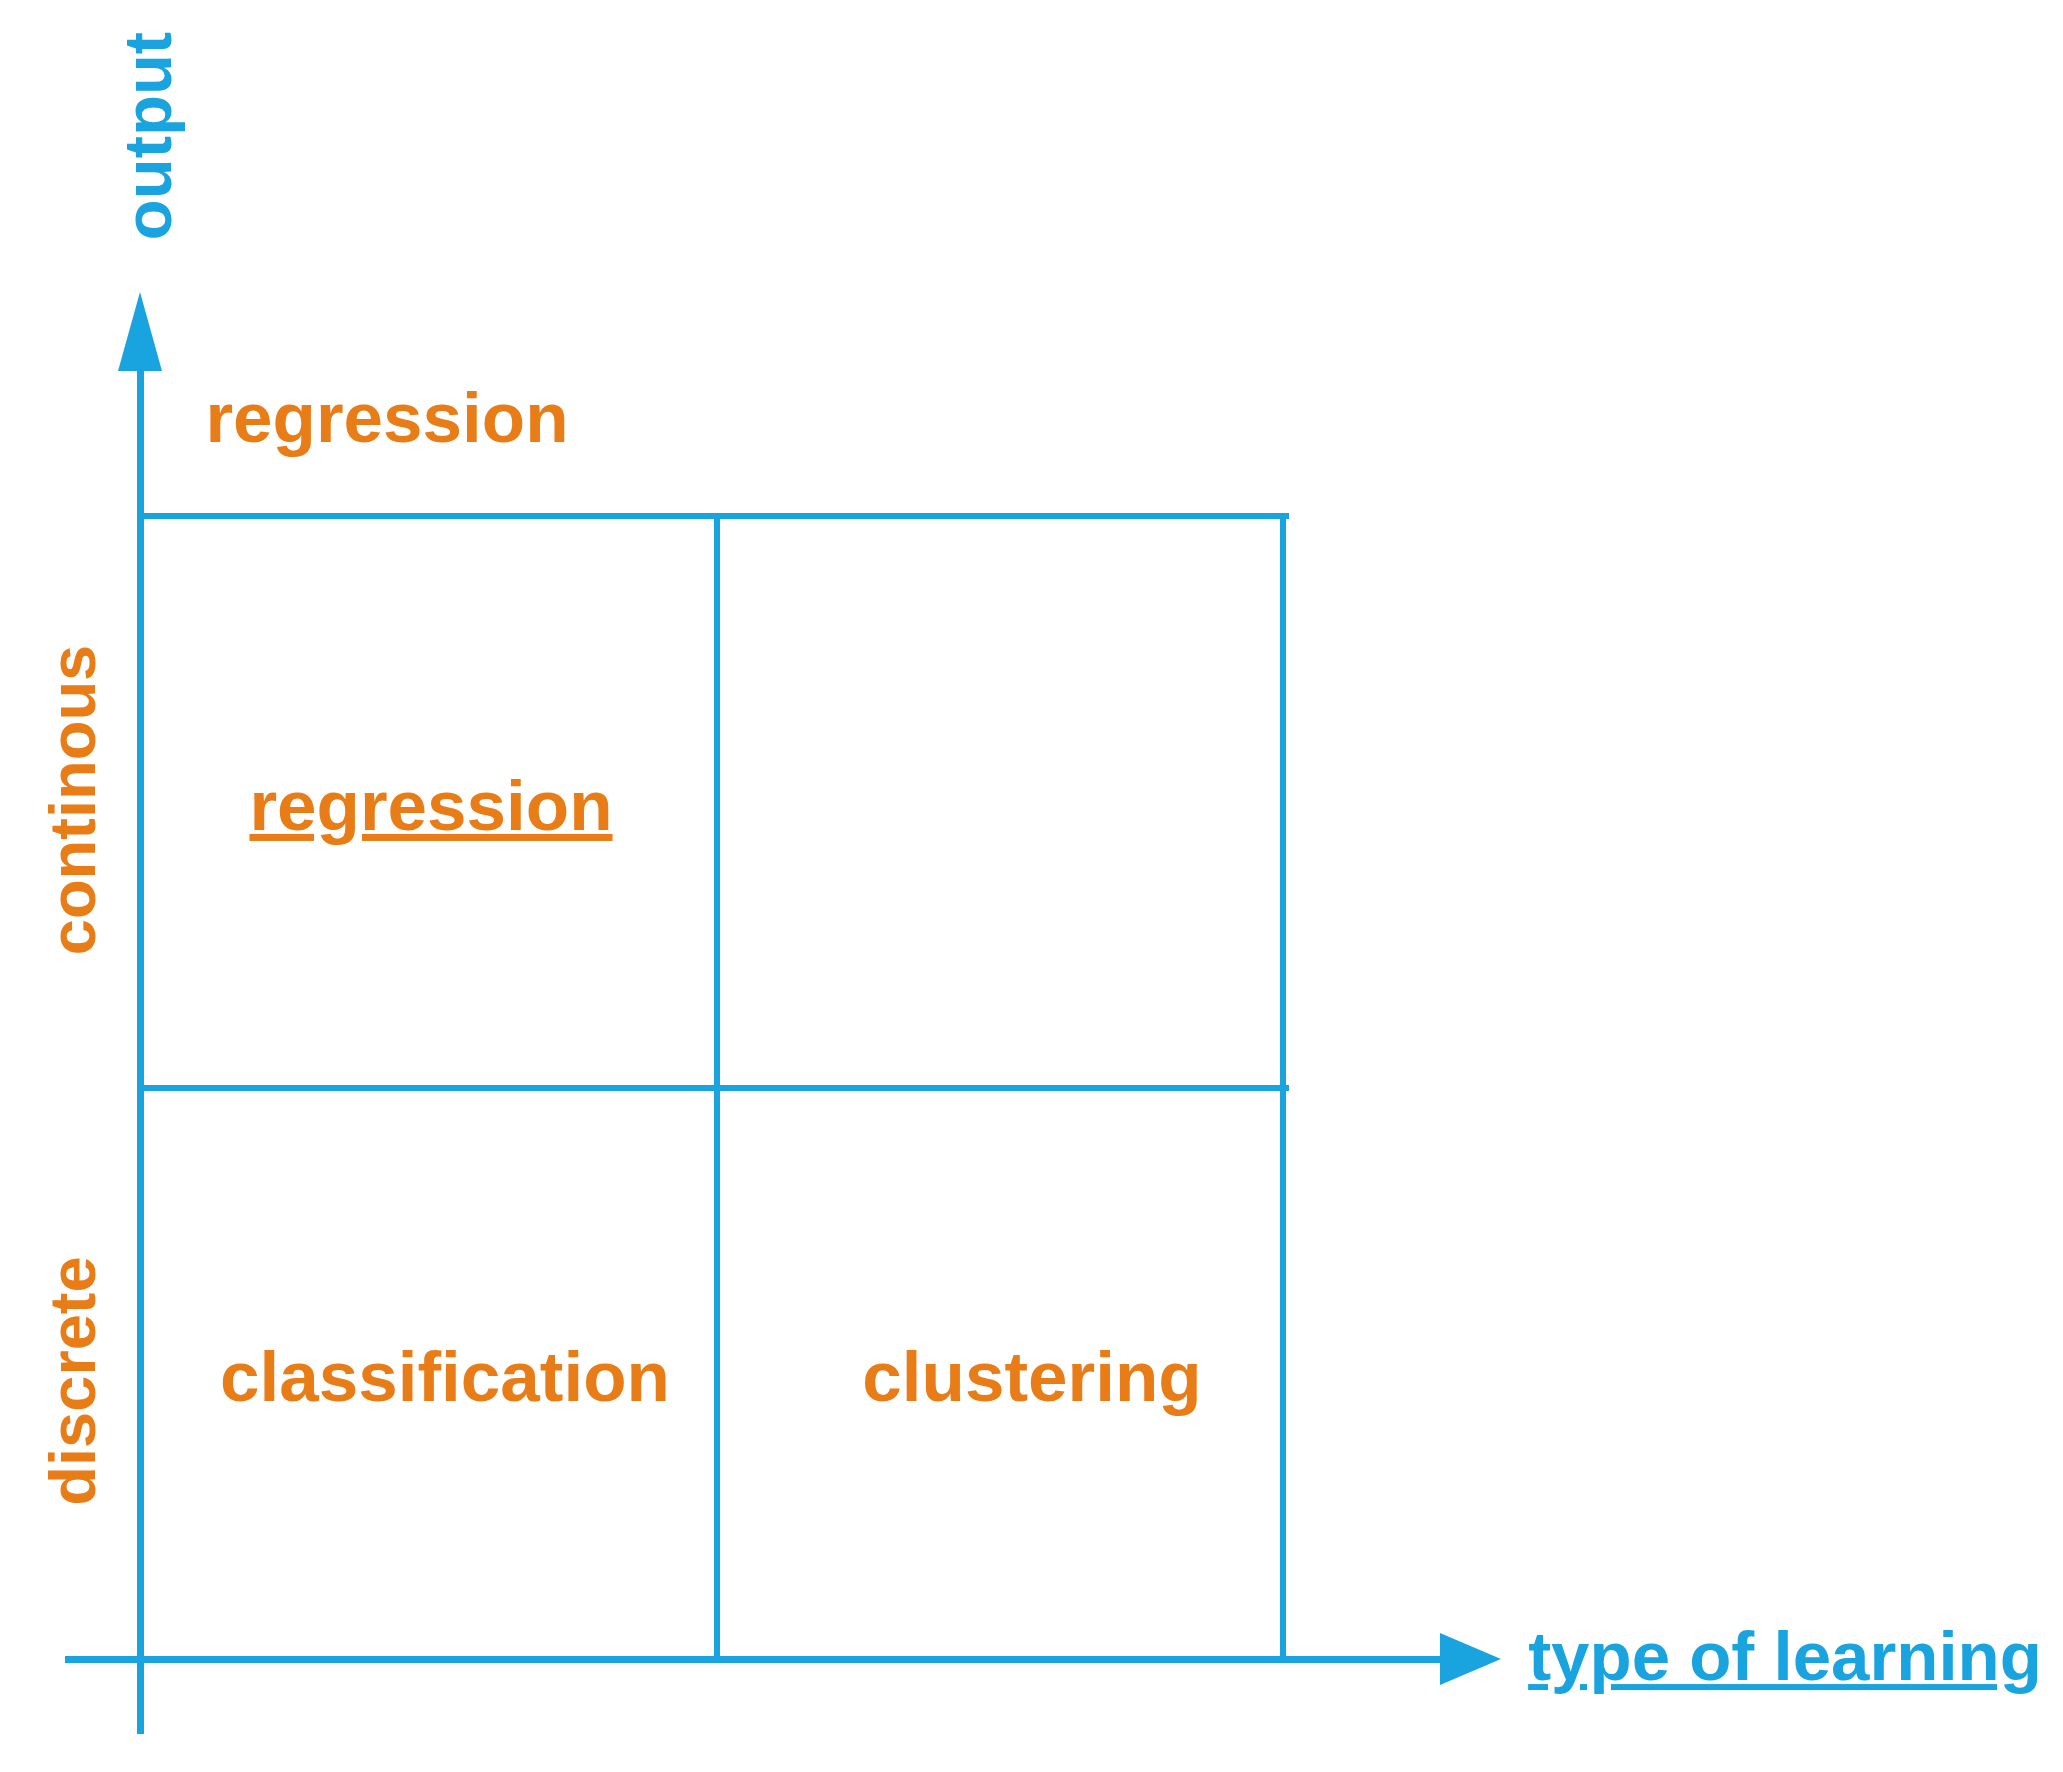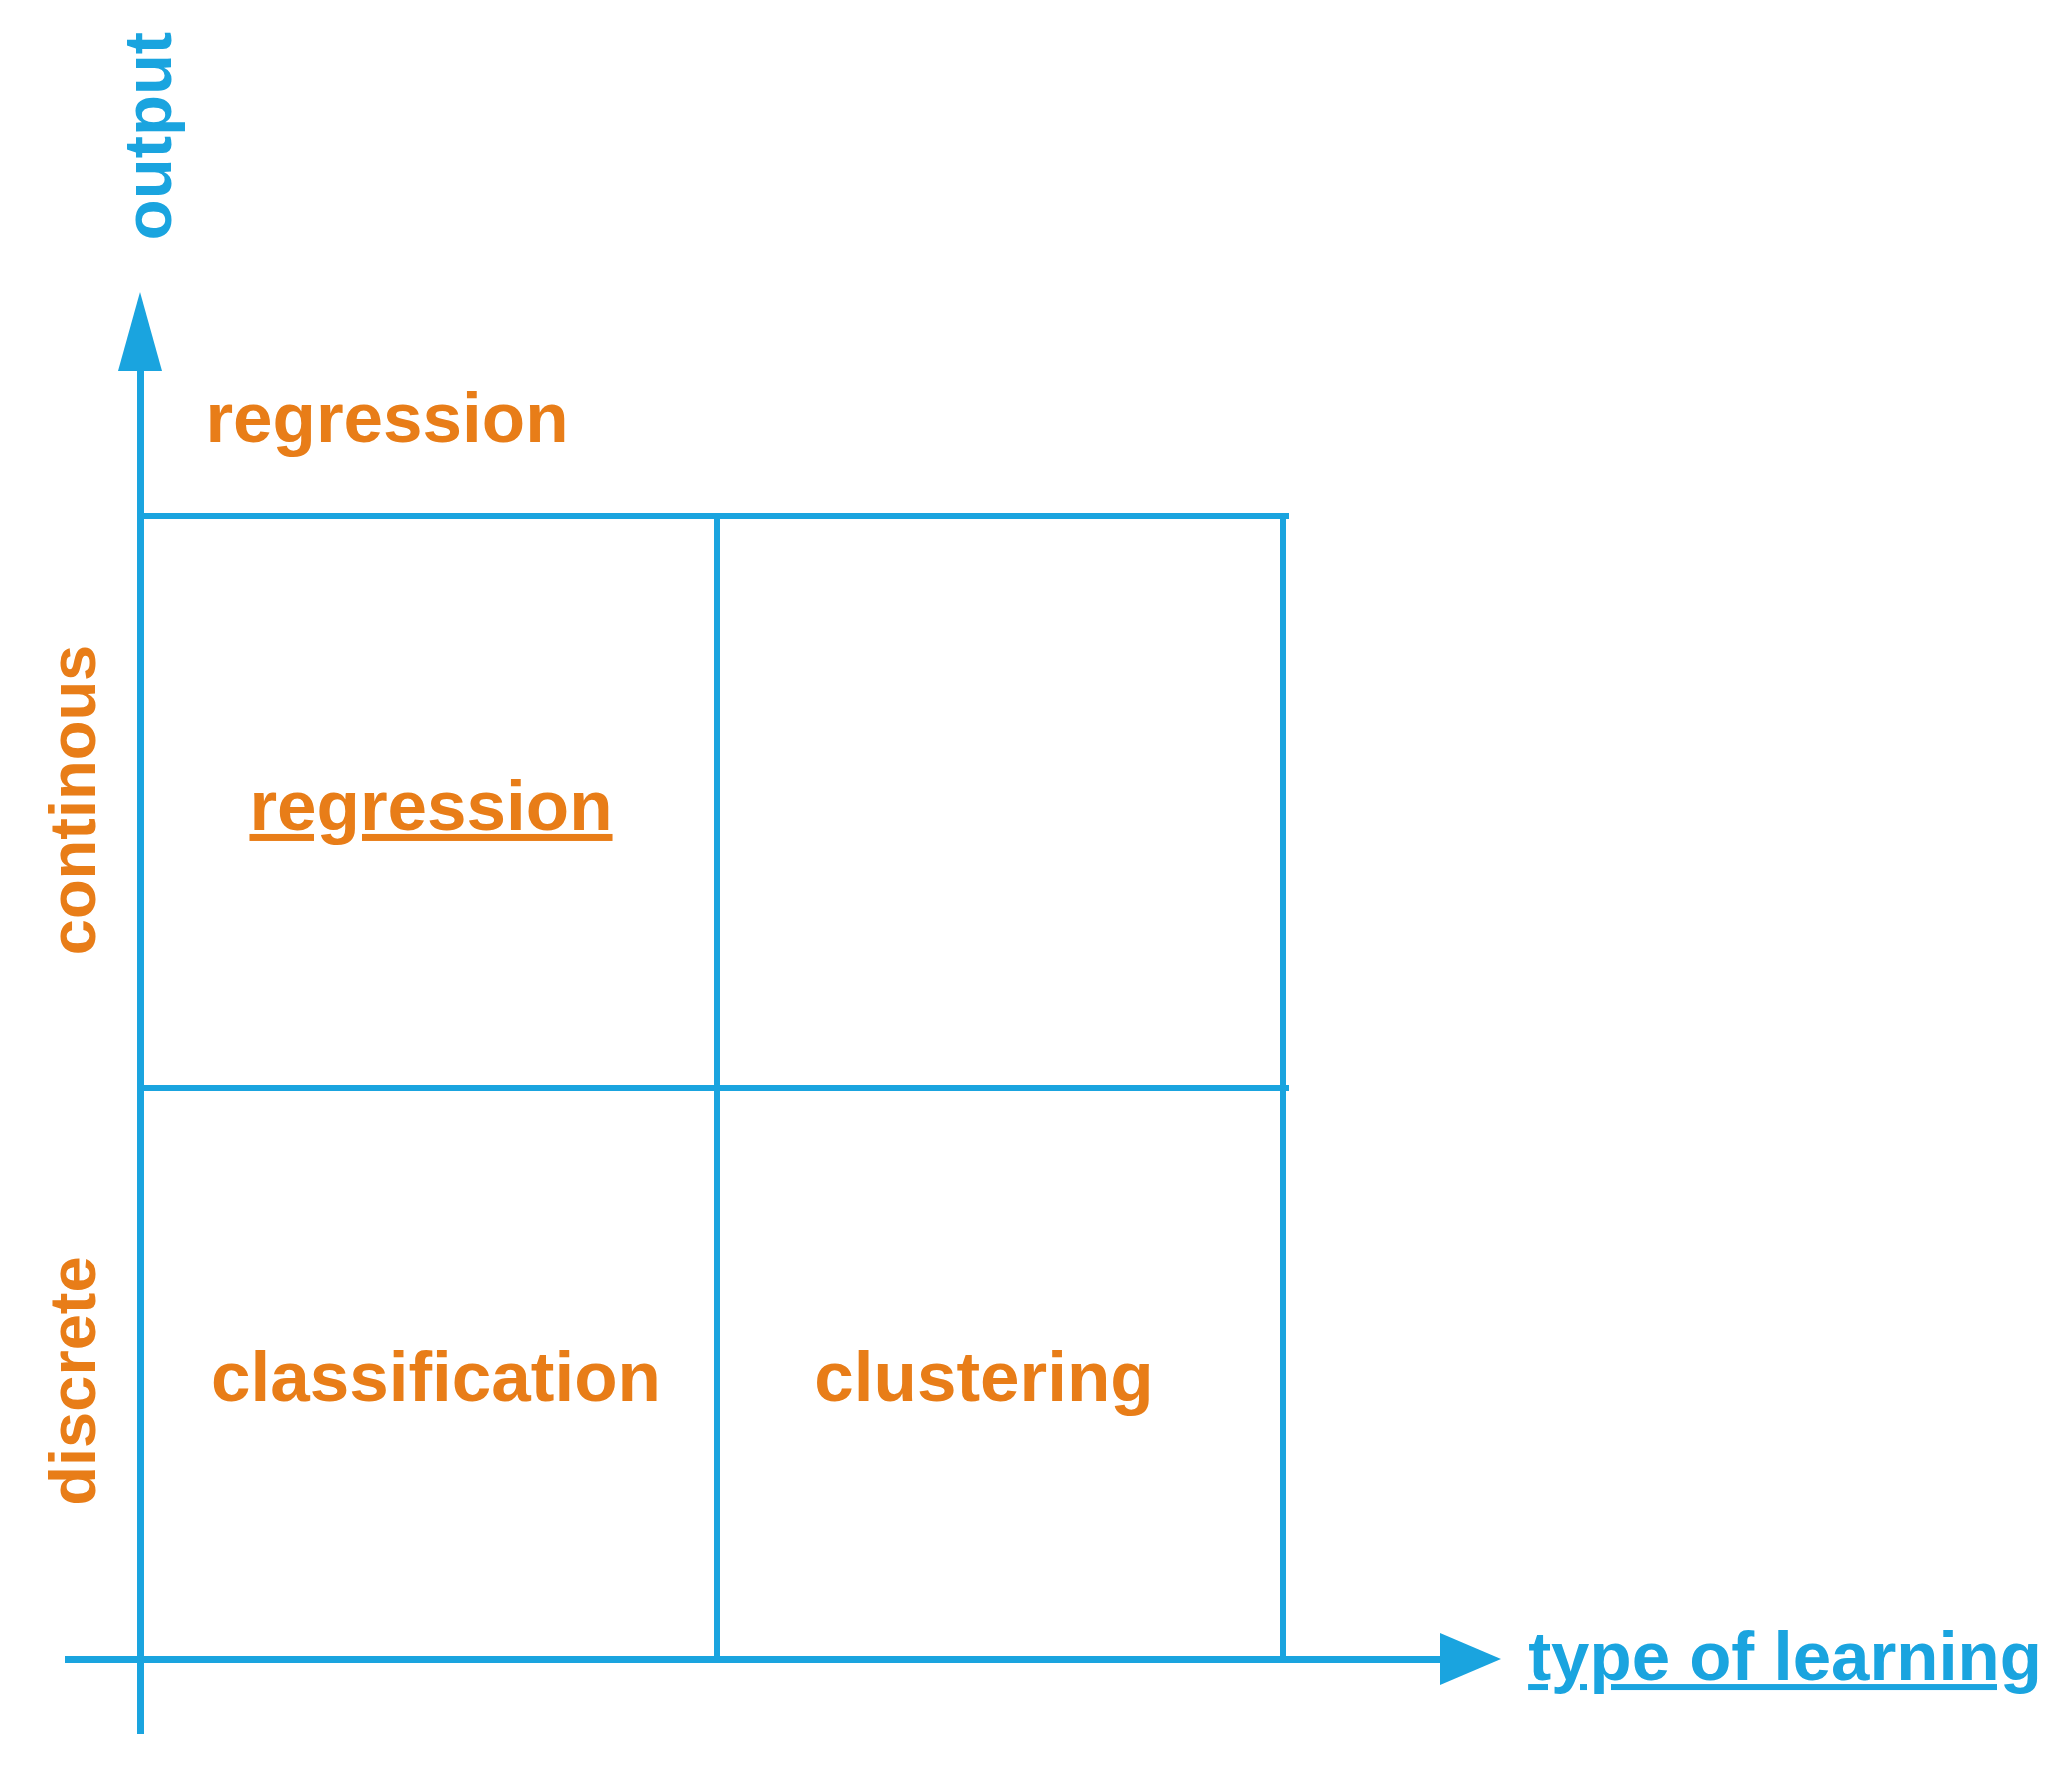--- a/index.html
+++ b/index.html
@@ -58,22 +58,22 @@
 
   .y-axis-label     { left: 148px;  top: 136px;  font-size: 67px; }
   .x-axis-label     { left: 1785px; top: 1657px; font-size: 69px; text-decoration: underline; }
   .row-label-continous { left: 73px; top: 800px;  font-size: 65px; }
   .row-label-discrete  { left: 73px; top: 1381px; font-size: 65px; }
   .col-header-supervised   { left: 387px; top: 418px; font-size: 71px; }
   .col-header-unsupervised { left: 906px; top: 418px; font-size: 71px; }
   .cell-label { font-size: 71px; text-align: center; }
   .cell-regression     { left: 431px;  top: 806px; text-decoration: underline; }
   .cell-dimensionality { left: 1011px; top: 806px; white-space: pre-line; line-height: 1.32; }
-  .cell-classification { left: 436px;  top: 1377px; }
-  .cell-clustering     { left: 984px; top: 1377px; text-align: center; }
+  .cell-classification { left: 445px;  top: 1377px; }
+  .cell-clustering     { left: 1032px; top: 1377px; text-align: center; }
 </style>
 </head>
 <body>
 
 <div class="canvas">
 
   <div class="line y-axis-line"></div>
   <div class="arrowhead y-arrowhead"></div>
   <div class="line x-axis-line"></div>
   <div class="arrowhead x-arrowhead"></div>

